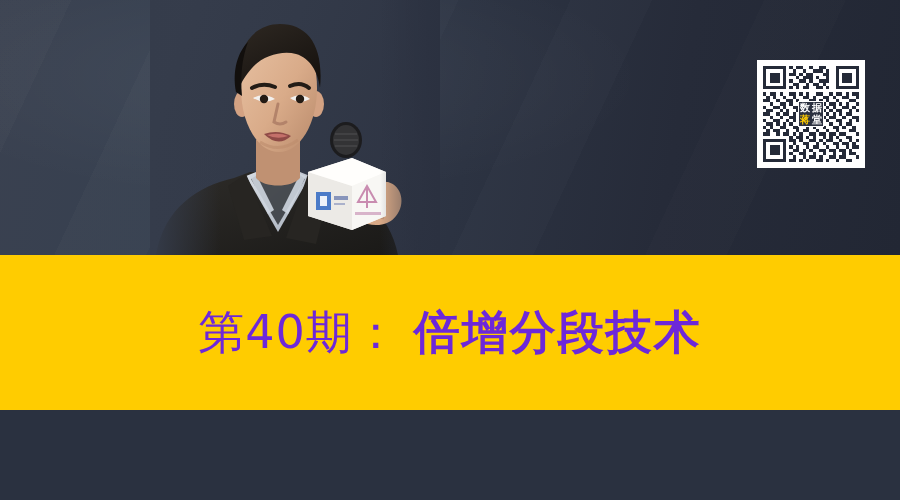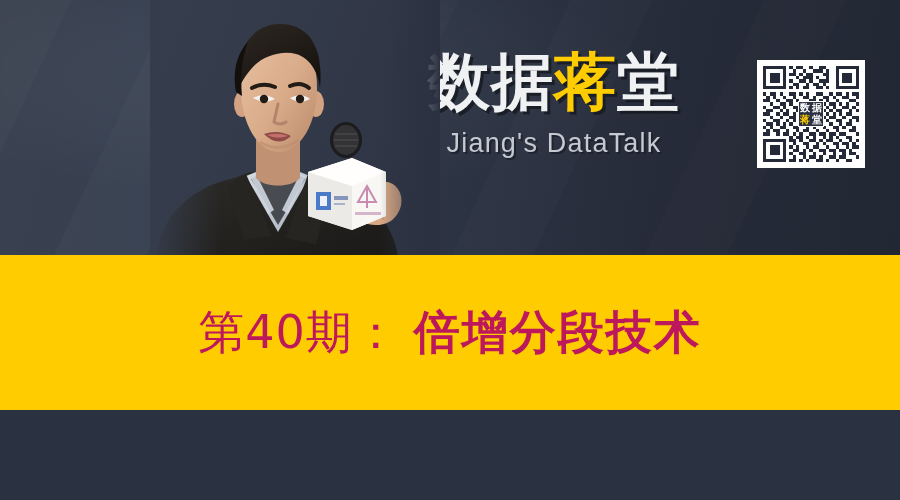--- a/index.html
+++ b/index.html
@@ -58,21 +58,21 @@
     width:26px;height:26px;background:#2b3140;display:grid;
     grid-template-columns:1fr 1fr;grid-template-rows:1fr 1fr;
     align-items:center;justify-items:center;border:1px solid #fff;}
   .qr-logo span{font-size:10px;line-height:10px;color:#fff;font-weight:bold;
     font-family:"DejaVu Sans","Liberation Sans",sans-serif;}
   .qr-logo span.y{color:#ffcc00;}
 
   
   .band{position:absolute;left:0;top:255px;width:900px;height:155px;background:#ffcc00;
         display:flex;align-items:center;justify-content:center;}
-  .band-title{white-space:nowrap;color:#be185d;
+  .band-title{white-space:nowrap;color:#6d28d9;
     font-family:"DejaVu Sans","Liberation Sans",sans-serif;}
   .band-title .issue{font-size:46px;font-weight:normal;letter-spacing:1px;}
   .band-title .topic{font-size:46px;font-weight:bold;letter-spacing:2px;margin-left:14px;}
 
   
   .footer{position:absolute;left:0;top:410px;width:900px;height:90px;background:#212736;
           display:flex;align-items:center;justify-content:center;}
   .footer-txt{color:#d5a81d;font-size:19px;letter-spacing:2px;white-space:nowrap;
     font-family:"DejaVu Sans","Liberation Sans",sans-serif;}
 </style>
@@ -183,24 +183,20 @@
             <path d="M217 186 L226 202 L208 202 Z" fill="none" stroke="#c98cb0" stroke-width="2"></path>
             <path d="M217 188 L217 208" stroke="#c98cb0" stroke-width="2"></path>
             <rect x="205" y="212" width="26" height="3" fill="#cfa3bf" opacity=".8"></rect>
           </g>
         </g>
       </svg>
       <div class="photo-fade-l"></div>
       <div class="photo-fade-r"></div>
     </div>
 
-    <div class="brand">
-      <div class="brand-cn"><span class="w">数据</span><span class="y">蒋</span><span class="w">堂</span></div>
-      <div class="brand-en">Jiang's DataTalk</div>
-    </div>
 
     <div class="qr">
       <div class="qr-inner">
         <svg width="96" height="96" viewBox="0 0 29 29" shape-rendering="crispEdges">
           <rect width="29" height="29" fill="#fff"></rect>
           <g fill="#242a38">
             <path d="M0 0h7v1H0zM0 1h1v1H0zM6 1h1v1H6zM0 2h1v1H0zM2 2h3v1H2zM6 2h1v1H6zM0 3h1v1H0zM2 3h3v1H2zM6 3h1v1H6zM0 4h1v1H0zM2 4h3v1H2zM6 4h1v1H6zM0 5h1v1H0zM6 5h1v1H6zM0 6h7v1H0z"></path>
             <path d="M22 0h7v1h-7zM22 1h1v1h-1zM28 1h1v1h-1zM22 2h1v1h-1zM24 2h3v1h-3zM28 2h1v1h-1zM22 3h1v1h-1zM24 3h3v1h-3zM28 3h1v1h-1zM22 4h1v1h-1zM24 4h3v1h-3zM28 4h1v1h-1zM22 5h1v1h-1zM28 5h1v1h-1zM22 6h7v1h-7z"></path>
             <path d="M0 22h7v1H0zM0 23h1v1H0zM6 23h1v1H6zM0 24h1v1H0zM2 24h3v1H2zM6 24h1v1H6zM0 25h1v1H0zM2 25h3v1H2zM6 25h1v1H6zM0 26h1v1H0zM2 26h3v1H2zM6 26h1v1H6zM0 27h1v1H0zM6 27h1v1H6zM0 28h7v1H0z"></path>
             <path d="M8 0h1v1H8zM10 0h2v1h-2zM14 0h1v1h-1zM17 0h2v1h-2zM9 1h1v1H9zM12 1h1v1h-1zM15 1h3v1h-3zM19 1h1v1h-1zM8 2h2v1H8zM11 2h1v1h-1zM13 2h2v1h-2zM18 2h2v1h-2zM10 3h1v1h-1zM12 3h3v1h-3zM16 3h1v1h-1zM19 3h1v1h-1zM8 4h1v1H8zM11 4h2v1h-2zM14 4h1v1h-1zM17 4h3v1h-3zM9 5h2v1H9zM13 5h1v1h-1zM15 5h2v1h-2zM18 5h1v1h-1zM8 6h1v1H8zM10 6h1v1h-1zM12 6h2v1h-2zM16 6h2v1h-2zM19 6h1v1h-1z"></path>

